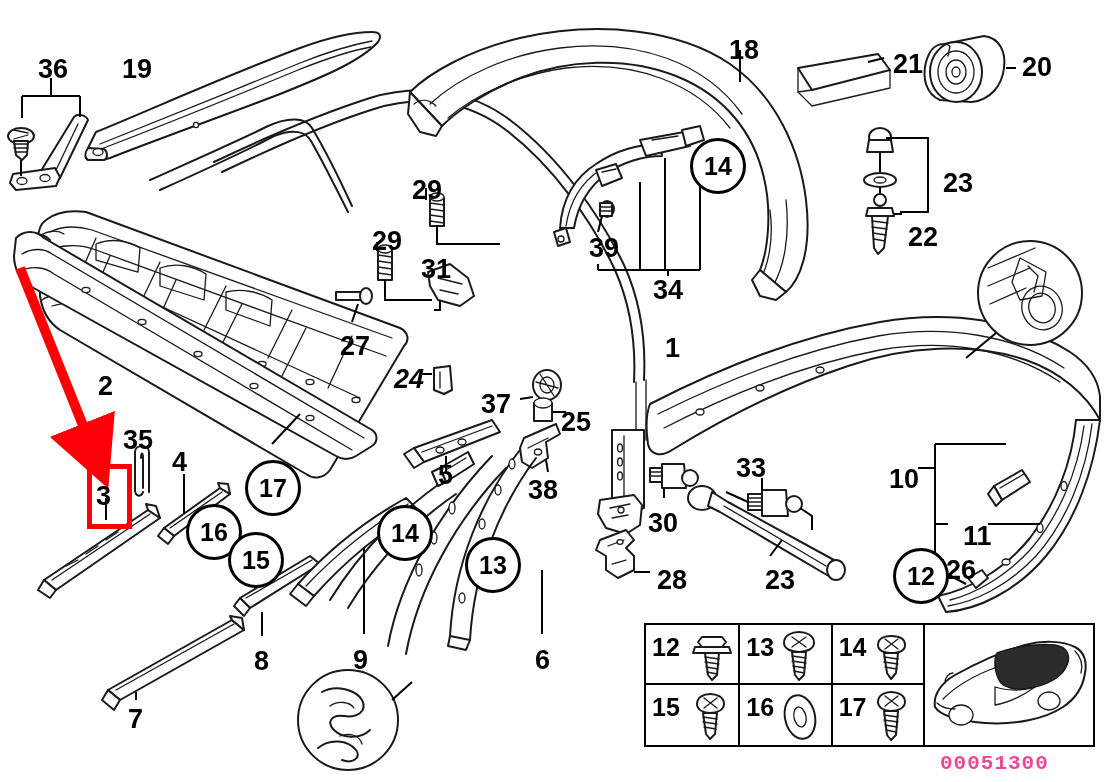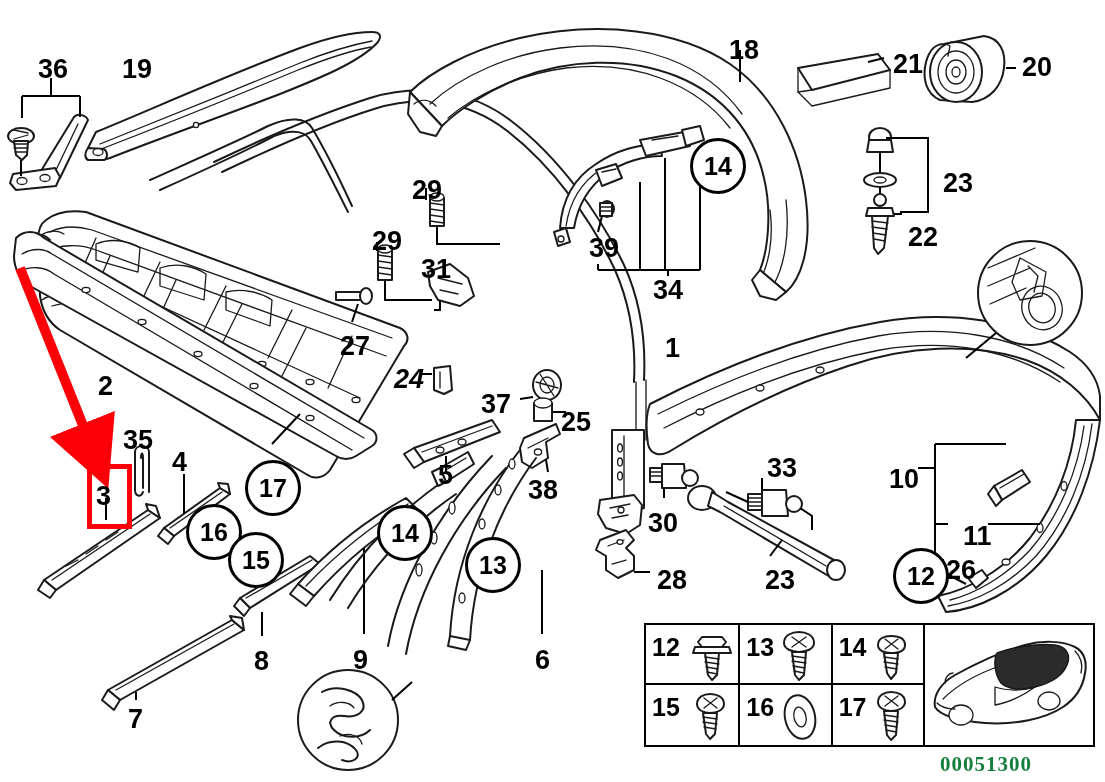--- a/index.html
+++ b/index.html
@@ -7,21 +7,21 @@
   #stage{position:relative;width:1105px;height:782px;background:#ffffff;overflow:hidden;}
   svg.layer{position:absolute;left:0;top:0;width:1105px;height:782px;}
   .lbl{position:absolute;font-family:"Liberation Sans",sans-serif;font-weight:bold;color:#000;
        font-size:27px;line-height:1;white-space:nowrap;}
   .clbl{position:absolute;width:50px;height:50px;border:3px solid #000;border-radius:50%;
         display:flex;align-items:center;justify-content:center;font-weight:bold;font-size:25px;
         background:#fff;color:#000;font-family:"Liberation Sans",sans-serif;}
   .redbox{position:absolute;border:5px solid #fb0007;background:transparent;}
   .legendnum{position:absolute;font-weight:bold;font-size:25px;font-family:"Liberation Sans",sans-serif;color:#000;}
   .partno{position:absolute;font-weight:bold;font-size:21px;letter-spacing:1px;
-          font-family:Liberation Serif, serif;color:#15803d;}
+          font-family:Liberation Mono, monospace;color:#ec4899;}
   .ink{fill:none;stroke:#1a1a1a;stroke-width:2;stroke-linejoin:round;stroke-linecap:round;}
   .ink-thin{fill:none;stroke:#1a1a1a;stroke-width:1.3;stroke-linejoin:round;stroke-linecap:round;}
   .fillw{fill:#ffffff;stroke:#1a1a1a;stroke-width:2;stroke-linejoin:round;}
   .fillw-thin{fill:#ffffff;stroke:#1a1a1a;stroke-width:1.3;stroke-linejoin:round;}
   .dark{fill:#2b2b2b;stroke:#1a1a1a;stroke-width:1.5;}
   .leader{stroke:#000;stroke-width:2;fill:none;}
 </style>
 </head>
 <body>
 
@@ -454,21 +454,21 @@
   <div class="lbl" style="left:438px;top:462px;">5</div>
   <div class="clbl" style="left:377px;top:505px;">14</div>
   <div class="clbl" style="left:465px;top:537px;">13</div>
   <div class="lbl" style="left:128px;top:706px;">7</div>
   <div class="lbl" style="left:254px;top:648px;">8</div>
   <div class="lbl" style="left:353px;top:647px;">9</div>
   <div class="lbl" style="left:535px;top:647px;">6</div>
   <div class="lbl" style="left:657px;top:567px;">28</div>
   <div class="lbl" style="left:648px;top:510px;">30</div>
   <div class="lbl" style="left:765px;top:567px;">23</div>
-  <div class="lbl" style="left:767px;top:455px;">33</div>
+  <div class="lbl" style="left:736px;top:455px;">33</div>
   <div class="lbl" style="left:889px;top:466px;">10</div>
   <div class="lbl" style="left:963px;top:523px;text-align:right;">11</div>
   <div class="lbl" style="left:946px;top:557px;">26</div>
   <div class="clbl" style="left:893px;top:548px;">12</div>
 
   <div style="position:absolute;left:644px;top:623px;width:281px;height:124px;border:2px solid #000;box-sizing:border-box;">
     <div style="position:absolute;left:0;top:0;width:100%;height:50%;border-bottom:2px solid #000;box-sizing:border-box;"></div>
     <div style="position:absolute;left:33.33%;top:0;width:0;height:100%;border-left:2px solid #000;"></div>
     <div style="position:absolute;left:66.66%;top:0;width:0;height:100%;border-left:2px solid #000;"></div>
 

